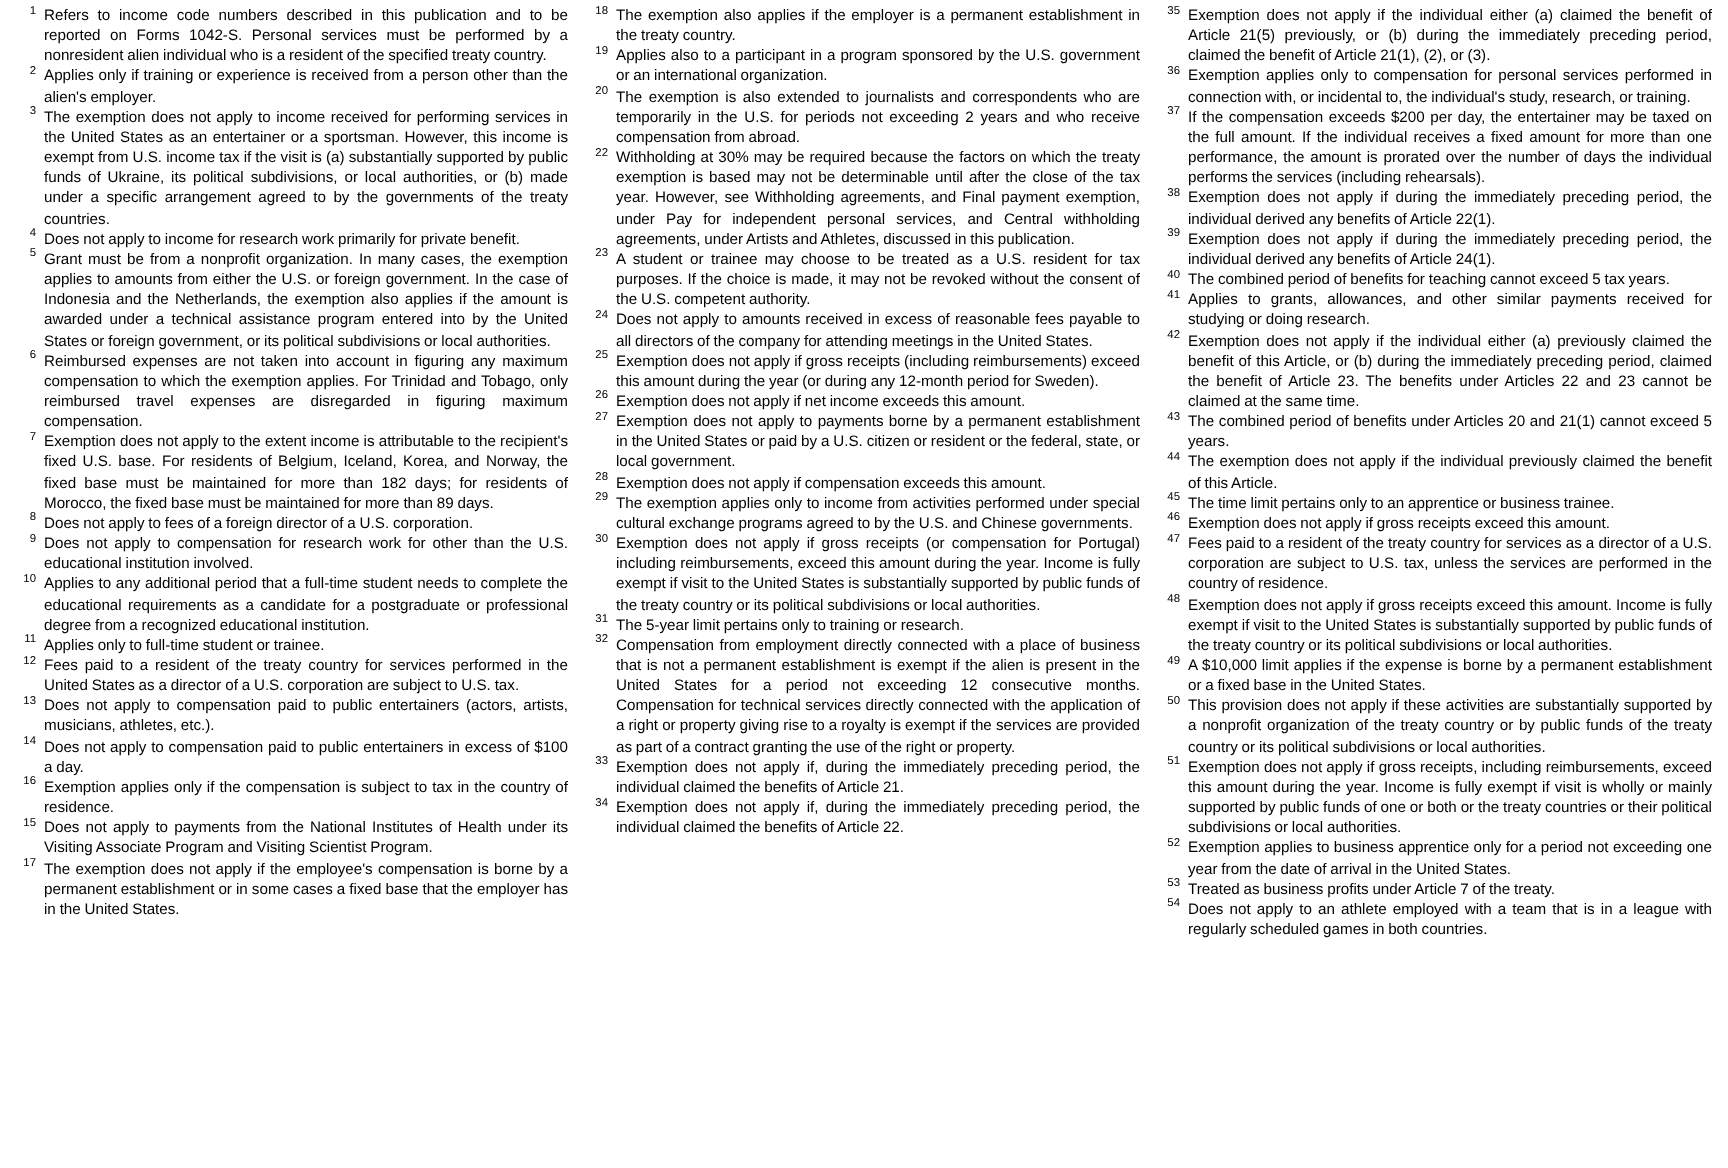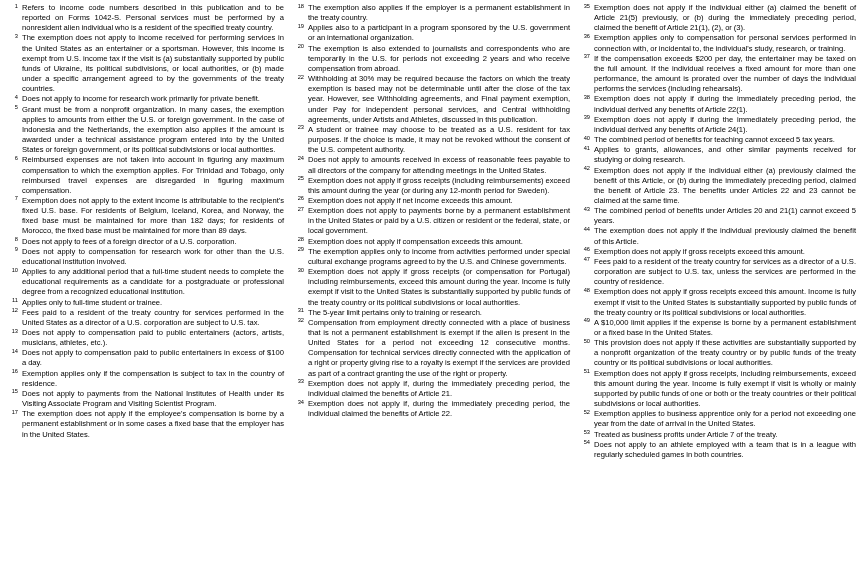--- a/index.html
+++ b/index.html
@@ -34,20 +34,21 @@
     line-height: 1;
   }
   .it { }
 </style>
 </head>
 <body>
 
 <div class="page">
   <div class="col">
       <div class="fn"><span class="fn-num">1</span><span class="fn-text">Refers to income code numbers described in this publication and to be reported on Forms 1042-S. Personal services must be performed by a nonresident alien individual who is a resident of the specified treaty country.</span></div>
+      <div class="fn"><span class="fn-num">2</span><span class="fn-text">Applies only if training or experience is received from a person other than the alien's employer.</span></div>
       <div class="fn"><span class="fn-num">3</span><span class="fn-text">The exemption does not apply to income received for performing services in the United States as an entertainer or a sportsman. However, this income is exempt from U.S. income tax if the visit is (a) substantially supported by public funds of Ukraine, its political subdivisions, or local authorities, or (b) made under a specific arrangement agreed to by the governments of the treaty countries.</span></div>
       <div class="fn"><span class="fn-num">4</span><span class="fn-text">Does not apply to income for research work primarily for private benefit.</span></div>
       <div class="fn"><span class="fn-num">5</span><span class="fn-text">Grant must be from a nonprofit organization. In many cases, the exemption applies to amounts from either the U.S. or foreign government. In the case of Indonesia and the Netherlands, the exemption also applies if the amount is awarded under a technical assistance program entered into by the United States or foreign government, or its political subdivisions or local authorities.</span></div>
       <div class="fn"><span class="fn-num">6</span><span class="fn-text">Reimbursed expenses are not taken into account in figuring any maximum compensation to which the exemption applies. For Trinidad and Tobago, only reimbursed travel expenses are disregarded in figuring maximum compensation.</span></div>
       <div class="fn"><span class="fn-num">7</span><span class="fn-text">Exemption does not apply to the extent income is attributable to the recipient's fixed U.S. base. For residents of Belgium, Iceland, Korea, and Norway, the fixed base must be maintained for more than 182 days; for residents of Morocco, the fixed base must be maintained for more than 89 days.</span></div>
       <div class="fn"><span class="fn-num">8</span><span class="fn-text">Does not apply to fees of a foreign director of a U.S. corporation.</span></div>
       <div class="fn"><span class="fn-num">9</span><span class="fn-text">Does not apply to compensation for research work for other than the U.S. educational institution involved.</span></div>
       <div class="fn"><span class="fn-num">10</span><span class="fn-text">Applies to any additional period that a full-time student needs to complete the educational requirements as a candidate for a postgraduate or professional degree from a recognized educational institution.</span></div>
       <div class="fn"><span class="fn-num">11</span><span class="fn-text">Applies only to full-time student or trainee.</span></div>
       <div class="fn"><span class="fn-num">12</span><span class="fn-text">Fees paid to a resident of the treaty country for services performed in the United States as a director of a U.S. corporation are subject to U.S. tax.</span></div>
@@ -79,20 +80,21 @@
       <div class="fn"><span class="fn-num">35</span><span class="fn-text">Exemption does not apply if the individual either (a) claimed the benefit of Article 21(5) previously, or (b) during the immediately preceding period, claimed the benefit of Article 21(1), (2), or (3).</span></div>
       <div class="fn"><span class="fn-num">36</span><span class="fn-text">Exemption applies only to compensation for personal services performed in connection with, or incidental to, the individual's study, research, or training.</span></div>
       <div class="fn"><span class="fn-num">37</span><span class="fn-text">If the compensation exceeds $200 per day, the entertainer may be taxed on the full amount. If the individual receives a fixed amount for more than one performance, the amount is prorated over the number of days the individual performs the services (including rehearsals).</span></div>
       <div class="fn"><span class="fn-num">38</span><span class="fn-text">Exemption does not apply if during the immediately preceding period, the individual derived any benefits of Article 22(1).</span></div>
       <div class="fn"><span class="fn-num">39</span><span class="fn-text">Exemption does not apply if during the immediately preceding period, the individual derived any benefits of Article 24(1).</span></div>
       <div class="fn"><span class="fn-num">40</span><span class="fn-text">The combined period of benefits for teaching cannot exceed 5 tax years.</span></div>
       <div class="fn"><span class="fn-num">41</span><span class="fn-text">Applies to grants, allowances, and other similar payments received for studying or doing research.</span></div>
       <div class="fn"><span class="fn-num">42</span><span class="fn-text">Exemption does not apply if the individual either (a) previously claimed the benefit of this Article, or (b) during the immediately preceding period, claimed the benefit of Article 23. The benefits under Articles 22 and 23 cannot be claimed at the same time.</span></div>
       <div class="fn"><span class="fn-num">43</span><span class="fn-text">The combined period of benefits under Articles 20 and 21(1) cannot exceed 5 years.</span></div>
       <div class="fn"><span class="fn-num">44</span><span class="fn-text">The exemption does not apply if the individual previously claimed the benefit of this Article.</span></div>
+      <div class="fn"><span class="fn-num">45</span><span class="fn-text">The time limit pertains only to an apprentice or business trainee.</span></div>
       <div class="fn"><span class="fn-num">46</span><span class="fn-text">Exemption does not apply if gross receipts exceed this amount.</span></div>
       <div class="fn"><span class="fn-num">47</span><span class="fn-text">Fees paid to a resident of the treaty country for services as a director of a U.S. corporation are subject to U.S. tax, unless the services are performed in the country of residence.</span></div>
       <div class="fn"><span class="fn-num">48</span><span class="fn-text">Exemption does not apply if gross receipts exceed this amount. Income is fully exempt if visit to the United States is substantially supported by public funds of the treaty country or its political subdivisions or local authorities.</span></div>
       <div class="fn"><span class="fn-num">49</span><span class="fn-text">A $10,000 limit applies if the expense is borne by a permanent establishment or a fixed base in the United States.</span></div>
       <div class="fn"><span class="fn-num">50</span><span class="fn-text">This provision does not apply if these activities are substantially supported by a nonprofit organization of the treaty country or by public funds of the treaty country or its political subdivisions or local authorities.</span></div>
       <div class="fn"><span class="fn-num">51</span><span class="fn-text">Exemption does not apply if gross receipts, including reimbursements, exceed this amount during the year. Income is fully exempt if visit is wholly or mainly supported by public funds of one or both or the treaty countries or their political subdivisions or local authorities.</span></div>
       <div class="fn"><span class="fn-num">52</span><span class="fn-text">Exemption applies to business apprentice only for a period not exceeding one year from the date of arrival in the United States.</span></div>
       <div class="fn"><span class="fn-num">53</span><span class="fn-text">Treated as business profits under Article 7 of the treaty.</span></div>
       <div class="fn"><span class="fn-num">54</span><span class="fn-text">Does not apply to an athlete employed with a team that is in a league with regularly scheduled games in both countries.</span></div>
     </div>

